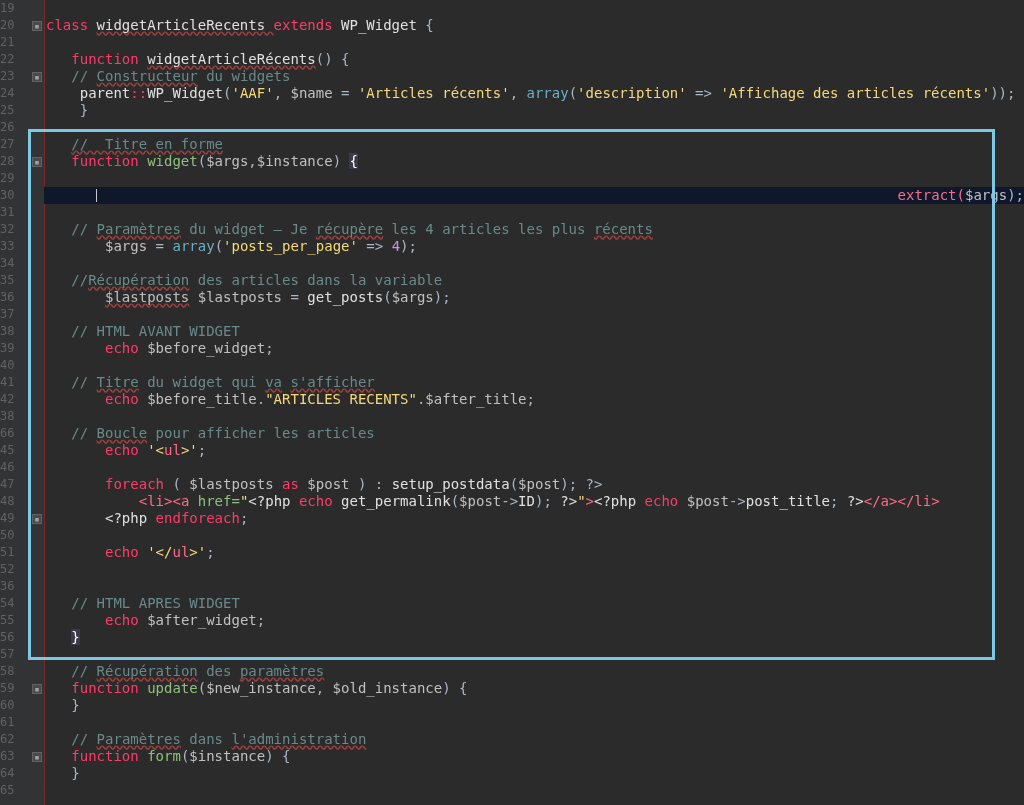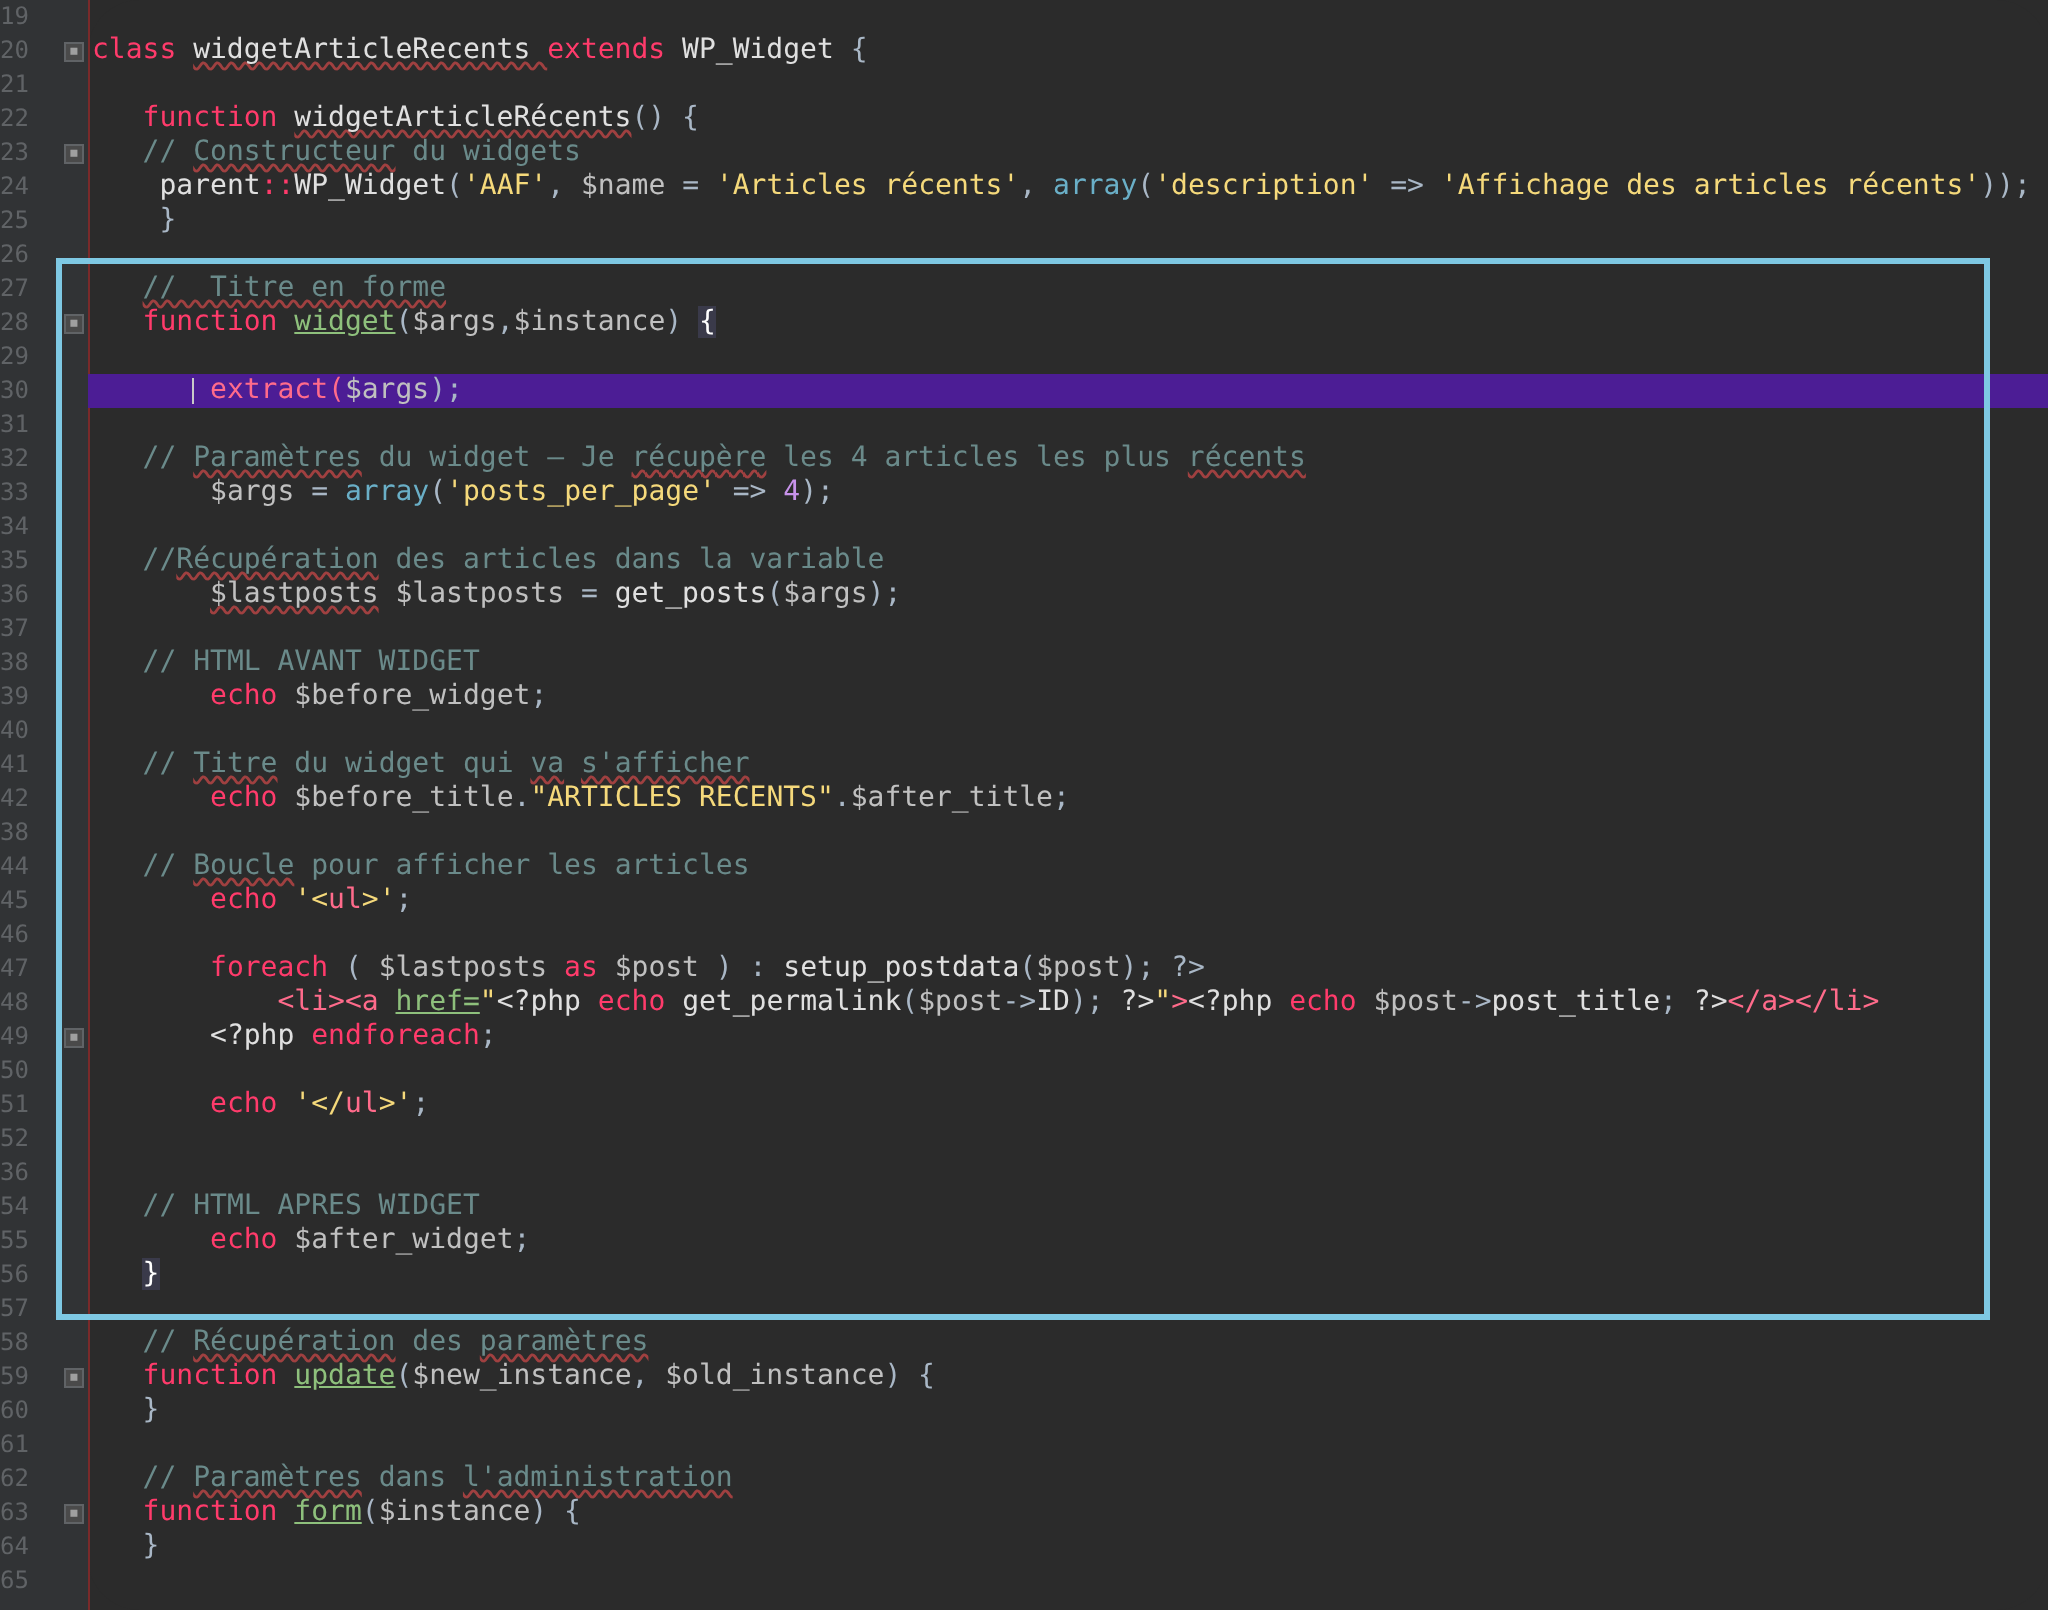--- a/index.html
+++ b/index.html
@@ -54,21 +54,22 @@
   .code .indent-guide {
     position: absolute;
     left: 0;
     top: 0;
     bottom: 0;
     width: 4px;
     border-left: 1px solid #7a2a2a;
   }
   .line { height: 17px; line-height: 17px; white-space: pre; padding-left: 2px; position: relative;}
   .line.current {
-    background: #4c1d95;
+    background: #0f172a;
+    text-align: right;
   }
   .line.current::before {
     content:"";
     position:absolute; left:52px; top:2px; bottom:2px;
     border-left: 1px solid #c9c9c9;
   }
   
   .hl-box {
     position: absolute;
     left: 28px;
@@ -80,21 +81,21 @@
     z-index: 5;
   }
   
   .kw   { color: #ff3b6b; }
   .str  { color: #f5d97b; }
   .num  { color: #c792ea; }
   .var  { color: #c0c0c0; }
   .cmt  { color: #6a8a8a; }
   .wavy { text-decoration: underline wavy #a04040; text-decoration-skip-ink: none; }
   .pink { color: #ff6b8b; }
-  .green{ color: #8ec07c; text-decoration: underline; }
+  .green{ color: #8ec07c; }
   .teal { color: #6aafc7; }
   .white{ color: #e0e0e0; }
   .bracehl { background:#3a3a4a; color:#fff; }
 </style>
 </head>
 <body>
 
 <div class="editor">
   <div class="gutter" id="gutter">
       <div class="ln">19</div>
@@ -115,21 +116,21 @@
       <div class="ln">34</div>
       <div class="ln">35</div>
       <div class="ln">36</div>
       <div class="ln">37</div>
       <div class="ln">38</div>
       <div class="ln">39</div>
       <div class="ln">40</div>
       <div class="ln">41</div>
       <div class="ln">42</div>
       <div class="ln">38</div>
-      <div class="ln">44</div>
+      <div class="ln">66</div>
       <div class="ln">45</div>
       <div class="ln">46</div>
       <div class="ln">47</div>
       <div class="ln">48</div>
       <div class="ln">49</div>
       <div class="ln">50</div>
       <div class="ln">51</div>
       <div class="ln">52</div>
       <div class="ln">36</div>
       <div class="ln">54</div>

